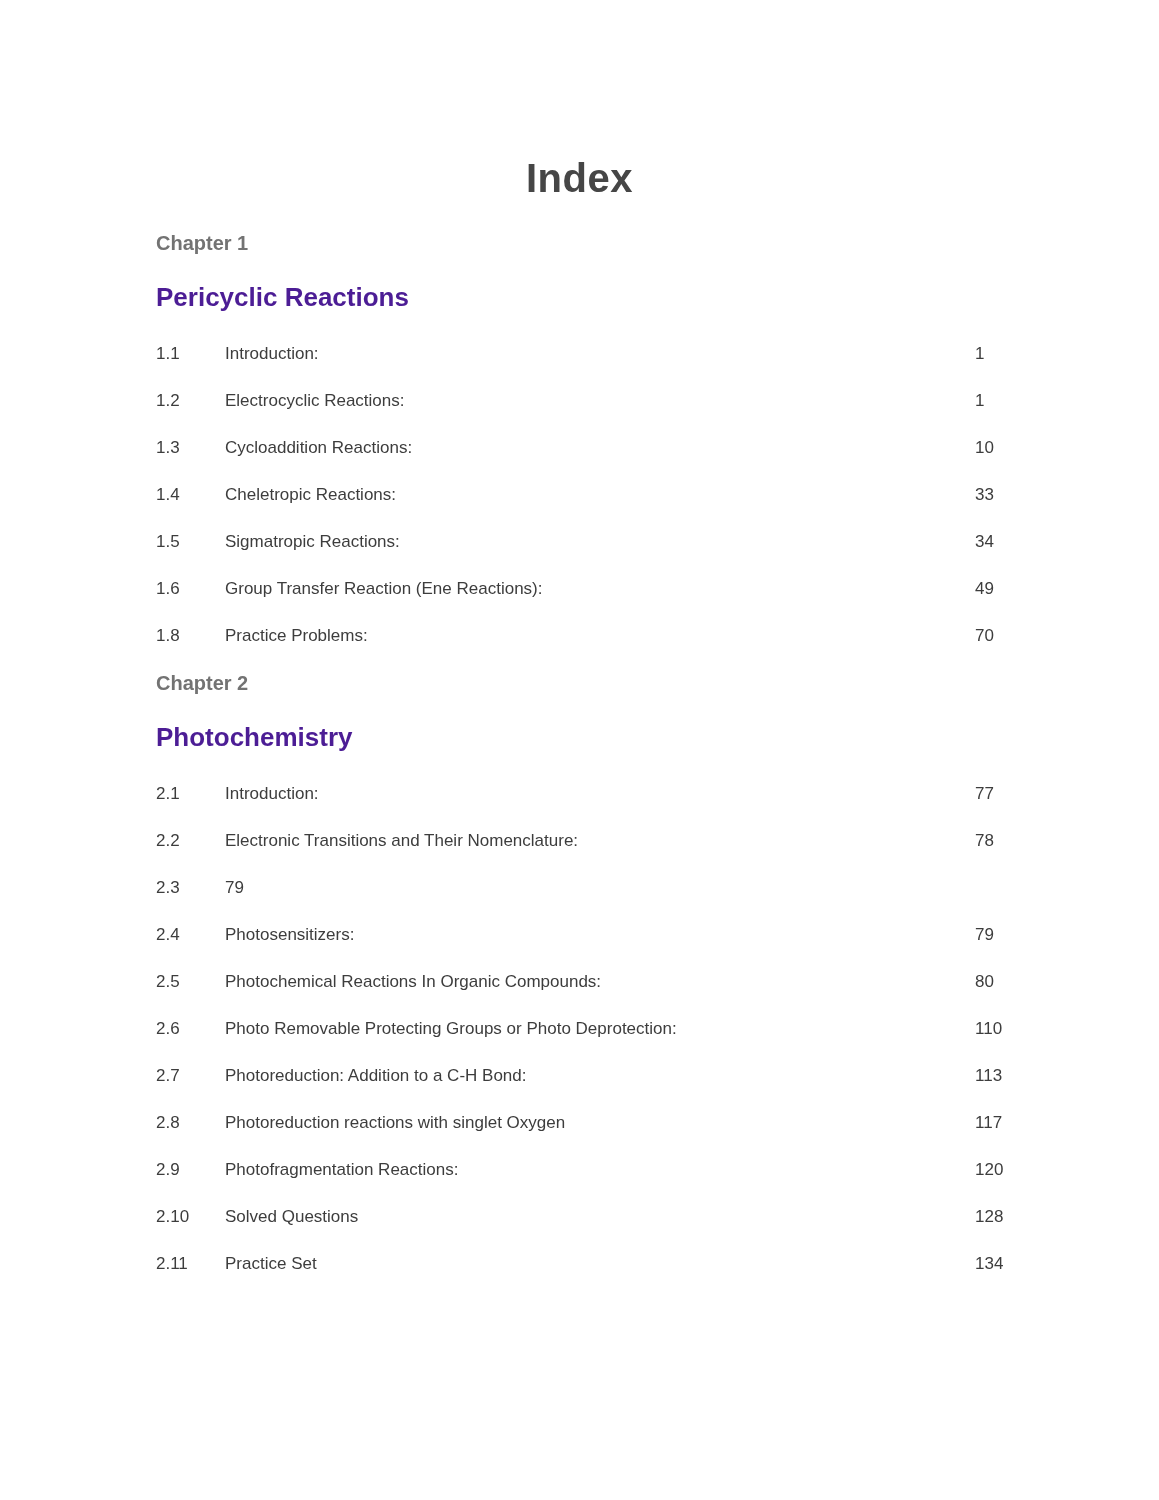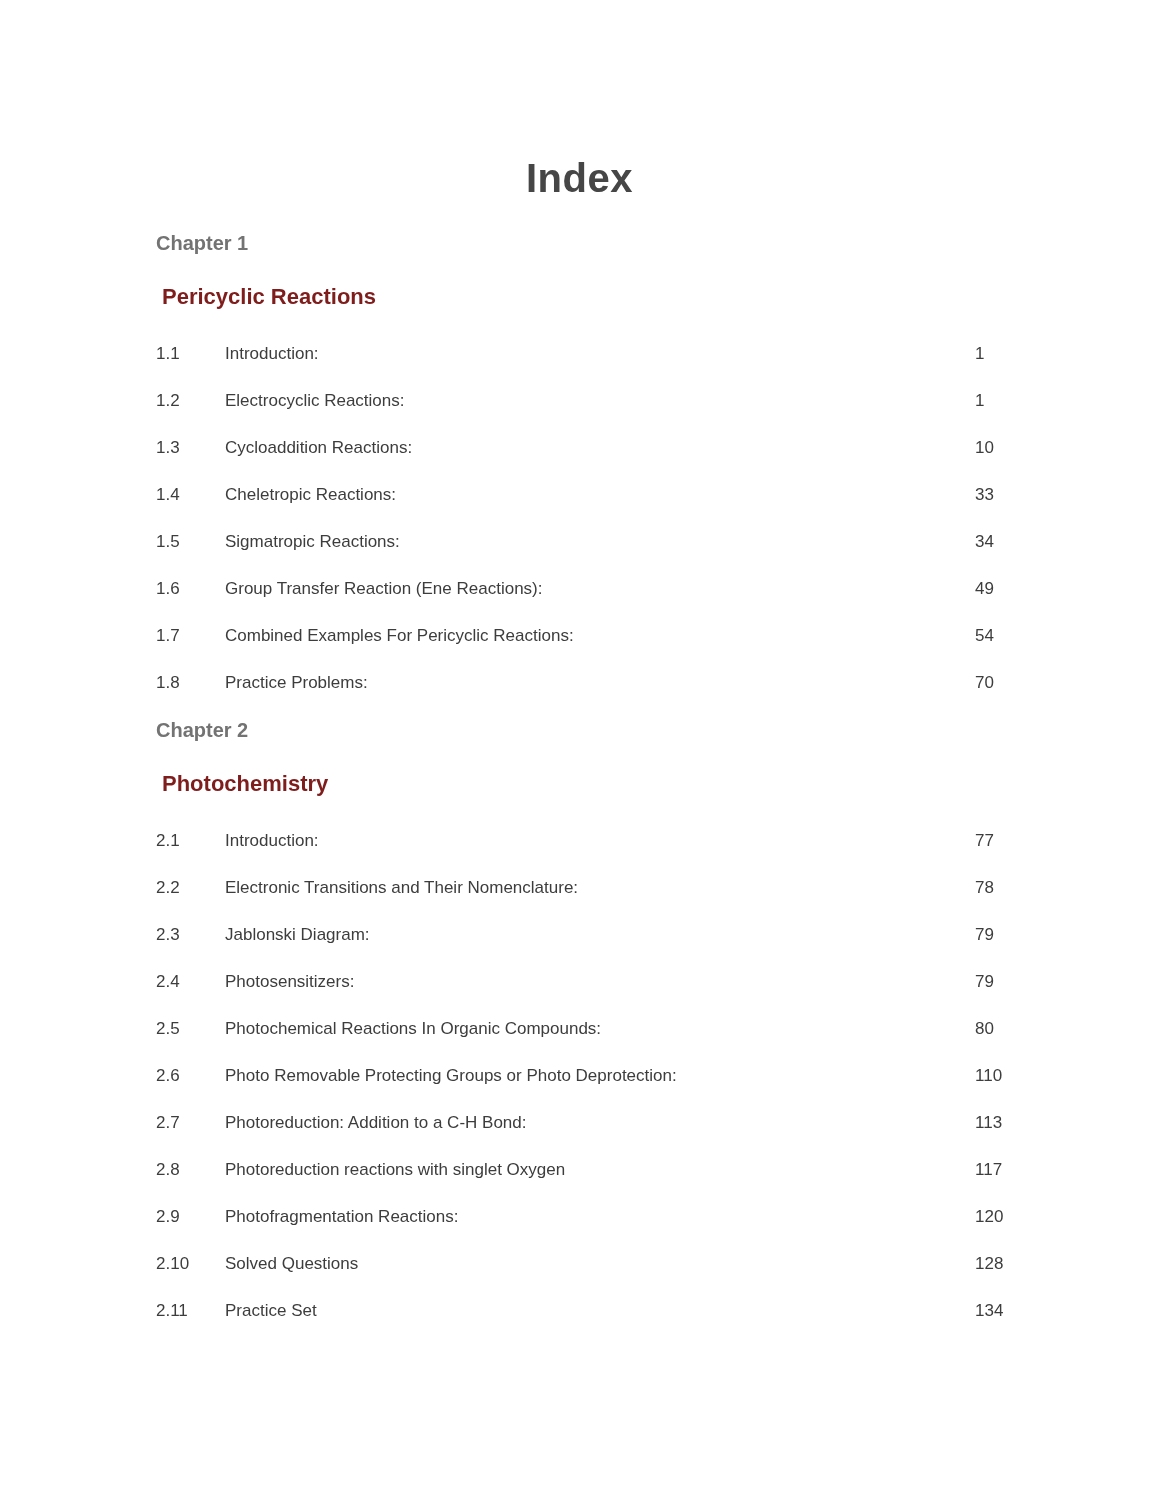--- a/index.html
+++ b/index.html
@@ -32,25 +32,25 @@
     margin: 33px 0 0 0;
     font-size: 20px;
     line-height: 22px;
     font-weight: bold;
     color: #737373;
   }
   .chapter + .chapter .chapter-label {
     margin-top: 8px;
   }
   .chapter-title {
-    margin: 29px 0 0 6px;
-    font-size: 22px;
+    margin: 29px 0 0 0;
+    font-size: 26px;
     line-height: 28px;
     font-weight: bold;
-    color: #7f1d1d;
+    color: #4c1d95;
   }
   .entries {
     margin-top: 32px;
   }
   .entry {
     display: flex;
     align-items: baseline;
     font-size: 17px;
     line-height: 22px;
     margin-bottom: 25px;
@@ -104,25 +104,20 @@
     <span class="num">1.5</span>
     <span class="title">Sigmatropic Reactions:</span>
     <span class="pg">34</span>
   </div>
           <div class="entry">
     <span class="num">1.6</span>
     <span class="title">Group Transfer Reaction (Ene Reactions):</span>
     <span class="pg">49</span>
   </div>
           <div class="entry">
-    <span class="num">1.7</span>
-    <span class="title">Combined Examples For Pericyclic Reactions:</span>
-    <span class="pg">54</span>
-  </div>
-          <div class="entry">
     <span class="num">1.8</span>
     <span class="title">Practice Problems:</span>
     <span class="pg">70</span>
   </div>
         </div>
   </section>
       <section class="chapter">
     <h2 class="chapter-label">Chapter 2</h2>
     <h3 class="chapter-title">Photochemistry</h3>
     <div class="entries">
@@ -131,21 +126,20 @@
     <span class="title">Introduction:</span>
     <span class="pg">77</span>
   </div>
           <div class="entry">
     <span class="num">2.2</span>
     <span class="title">Electronic Transitions and Their Nomenclature:</span>
     <span class="pg">78</span>
   </div>
           <div class="entry">
     <span class="num">2.3</span>
-    <span class="title">Jablonski Diagram:</span>
     <span class="pg">79</span>
   </div>
           <div class="entry">
     <span class="num">2.4</span>
     <span class="title">Photosensitizers:</span>
     <span class="pg">79</span>
   </div>
           <div class="entry">
     <span class="num">2.5</span>
     <span class="title">Photochemical Reactions In Organic Compounds:</span>

